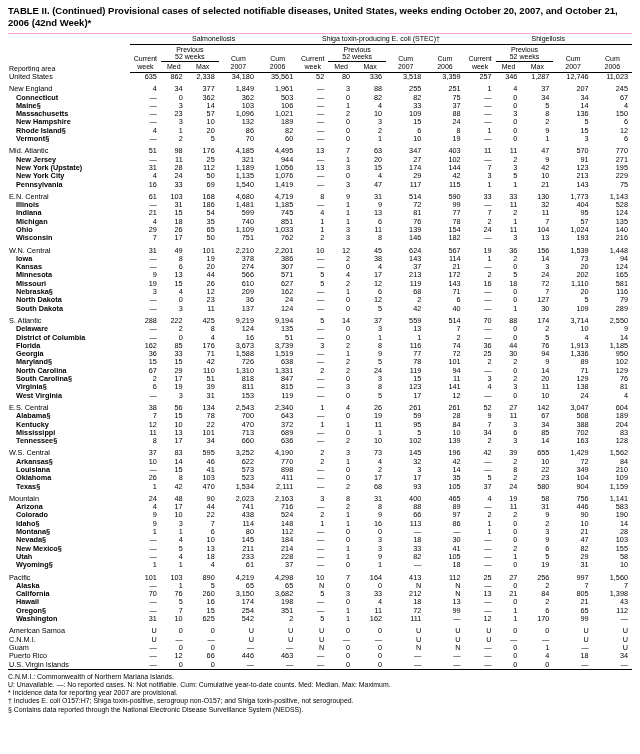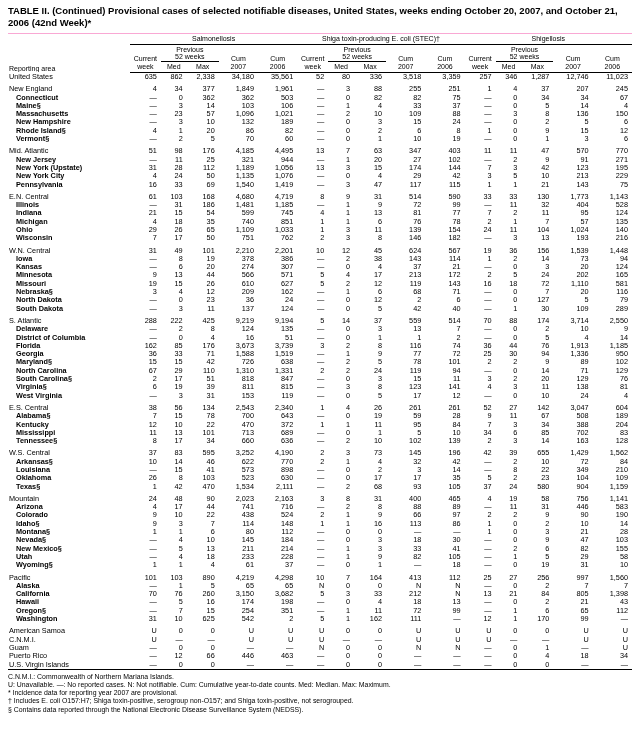--- a/index.html
+++ b/index.html
@@ -922,21 +922,21 @@
           <td class="num">22</td>
           <td class="num">349</td>
           <td class="num">210</td>
         </tr>
         <tr>
           <td class="area indent">Oklahoma</td>
           <td class="num gfirst">26</td>
           <td class="num">8</td>
           <td class="num">103</td>
           <td class="num">523</td>
-          <td class="num">630</td>
+          <td class="num">411</td>
           <td class="num gfirst">—</td>
           <td class="num">0</td>
           <td class="num">17</td>
           <td class="num">17</td>
           <td class="num">35</td>
           <td class="num gfirst">5</td>
           <td class="num">2</td>
           <td class="num">23</td>
           <td class="num">104</td>
           <td class="num">109</td>

